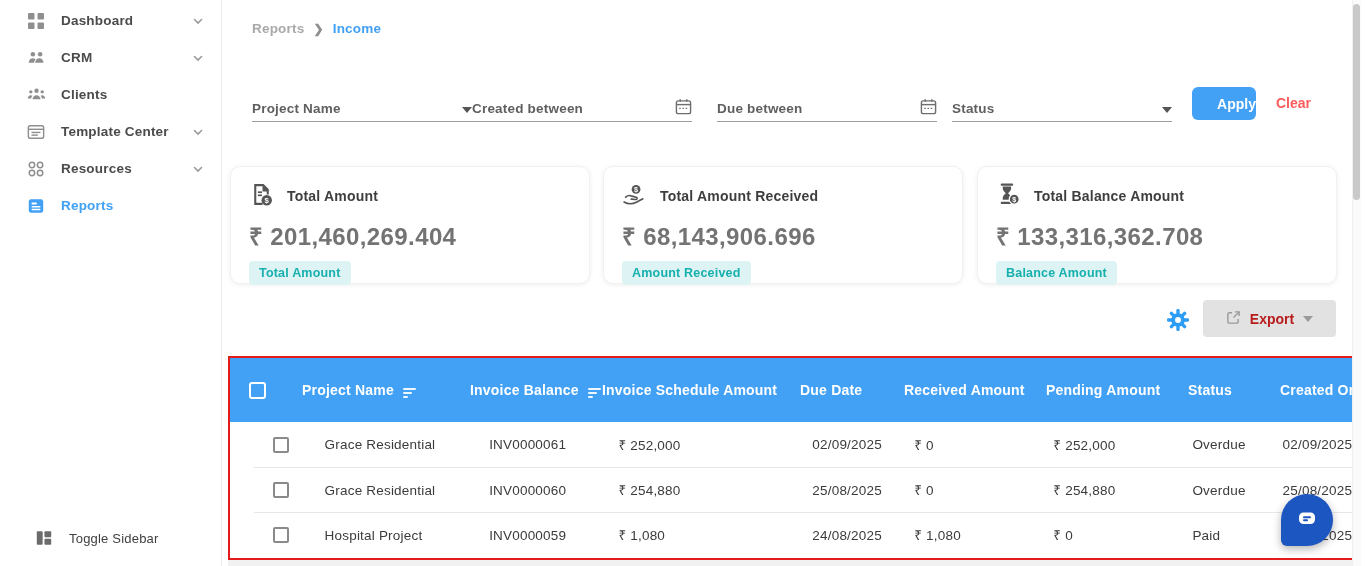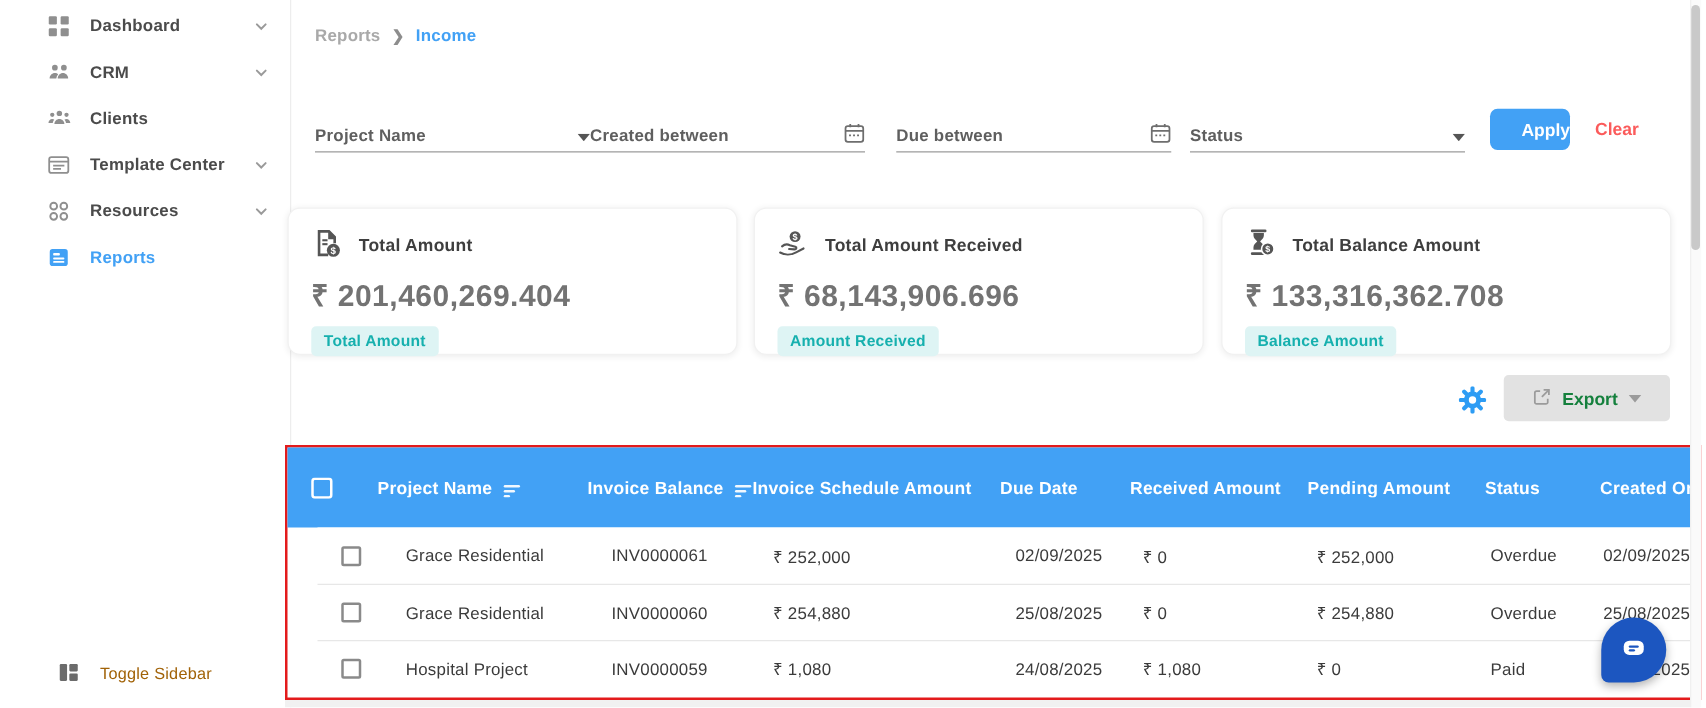--- a/index.html
+++ b/index.html
@@ -1,49 +1,49 @@
 <!DOCTYPE html>
 <html><head>
 <meta charset="utf-8">
 <style>
   * { margin:0; padding:0; box-sizing:border-box; }
   body { font-family:"Liberation Sans", sans-serif; background:#fff; }
   .page { position:relative; width:1365px; height:566px; background:#fff; overflow:hidden; }
 
   
-  .sidebar { position:absolute; left:15px; top:0; width:218px; height:566px; background:#fff; border-right:1px solid #ededed; }
+  .sidebar { position:absolute; left:4px; top:0; width:218px; height:566px; background:#fff; border-right:1px solid #ededed; }
   .side-nav { padding-top:2px; }
   .side-item { display:flex; align-items:center; height:37px; padding:0 16px 0 22px; cursor:pointer; }
   .sicon { width:20px; height:20px; display:flex; align-items:center; justify-content:center; flex:0 0 20px; }
   .slabel { margin-left:15px; flex:1; font-size:13.5px; font-weight:600; color:#4b4b4b; letter-spacing:.2px; }
   .side-item.active .slabel { color:#42a1f5; }
   .chev { width:14px; display:flex; justify-content:center; }
   .toggle-row { position:absolute; left:0; bottom:11px; width:218px; display:flex; align-items:center; padding:0 16px 0 30px; height:34px; cursor:pointer; }
-  .toggle-row .slabel { font-weight:400; color:#a16207; font-size:13px; }
+  .toggle-row .slabel { font-weight:400; color:#404040; font-size:13px; }
 
   
   .breadcrumb { position:absolute; left:252px; top:21px; display:flex; align-items:center; gap:9px; font-size:13.5px; font-weight:600; letter-spacing:.2px; }
   .bc-parent { color:#a9a9a9; cursor:pointer; }
   .bc-sep { color:#8d8d8d; font-size:12px; }
   .bc-current { color:#42a1f5; }
 
   
   .ffield { position:absolute; top:95px; height:27px; border-bottom:1px solid #9c9c9c; display:flex; align-items:center; justify-content:space-between; font-size:13.5px; font-weight:600; color:#5f5f5f; letter-spacing:.2px; cursor:pointer; }
   .btn-apply { position:absolute; left:1192px; top:87px; width:64px; height:33px; background:#42a1f5; color:#fff; border:none; border-radius:6px; font-family:inherit; font-size:14px; font-weight:600; cursor:pointer;text-align:right; }
   .link-clear { position:absolute; left:1276px; top:95px; font-size:14px; font-weight:600; color:#fb5b5b; cursor:pointer; }
 
   
   .card { position:absolute; top:166px; width:360px; height:118px; background:#fff; border:1px solid #f1f1f1; border-radius:10px; box-shadow:0 1px 5px rgba(0,0,0,.07); padding:15px 18px; }
   .card-head { display:flex; align-items:center; gap:13px; font-size:14px; font-weight:600; color:#3e3e3e; letter-spacing:.2px; }
   .card-value { margin-top:9px; font-size:24px; font-weight:800; color:#737373; letter-spacing:.4px; }
   .card-badge { display:inline-block; margin-top:9px; background:#def4f4; color:#16b0ae; font-size:12.5px; font-weight:600; padding:5px 10px; border-radius:4px; letter-spacing:.2px; }
 
   
   .gear-btn { position:absolute; left:1167px; top:309px; width:22px; height:22px; cursor:pointer; }
-  .btn-export { position:absolute; left:1203px; top:300px; width:133px; height:37px; background:#e2e2e2; border:none; border-radius:4px; display:flex; align-items:center; justify-content:center; gap:9px; color:#15803d; font-family:inherit; font-size:14px; font-weight:600; cursor:pointer; }
+  .btn-export { position:absolute; left:1203px; top:300px; width:133px; height:37px; background:#e2e2e2; border:none; border-radius:4px; display:flex; align-items:center; justify-content:center; gap:9px; color:#b91c1c; font-family:inherit; font-size:14px; font-weight:600; cursor:pointer; }
   .export-caret { width:0; height:0; border-left:5px solid transparent; border-right:5px solid transparent; border-top:6px solid #9b9b9b; }
 
   
   .table-wrap { position:absolute; left:228px; top:356px; width:1133px; height:204px; border:2px solid #e31b1c; background:#fff; }
   .thead { height:64px; background:#42a1f5; display:flex; align-items:center; color:#fff; font-weight:700; font-size:14px; letter-spacing:.2px; }
   .trow { height:45px; display:flex; font-size:13.5px; color:#3b3b3b; letter-spacing:.2px; background:#fff;margin-left:24px; }
   .trow + .trow { border-top:1px solid #e7e7e7; }
   .cell { white-space:nowrap; overflow:hidden; padding-right:6px; display:flex; align-items:center; }
   .c0{ width:72px; } .c1{ width:168px; } .c2{ width:132px; } .c3{ width:198px; }
   .c4{ width:104px; } .c5{ width:142px; } .c6{ width:142px; } .c7{ width:92px; } .c8{ width:78px; overflow:visible; }

